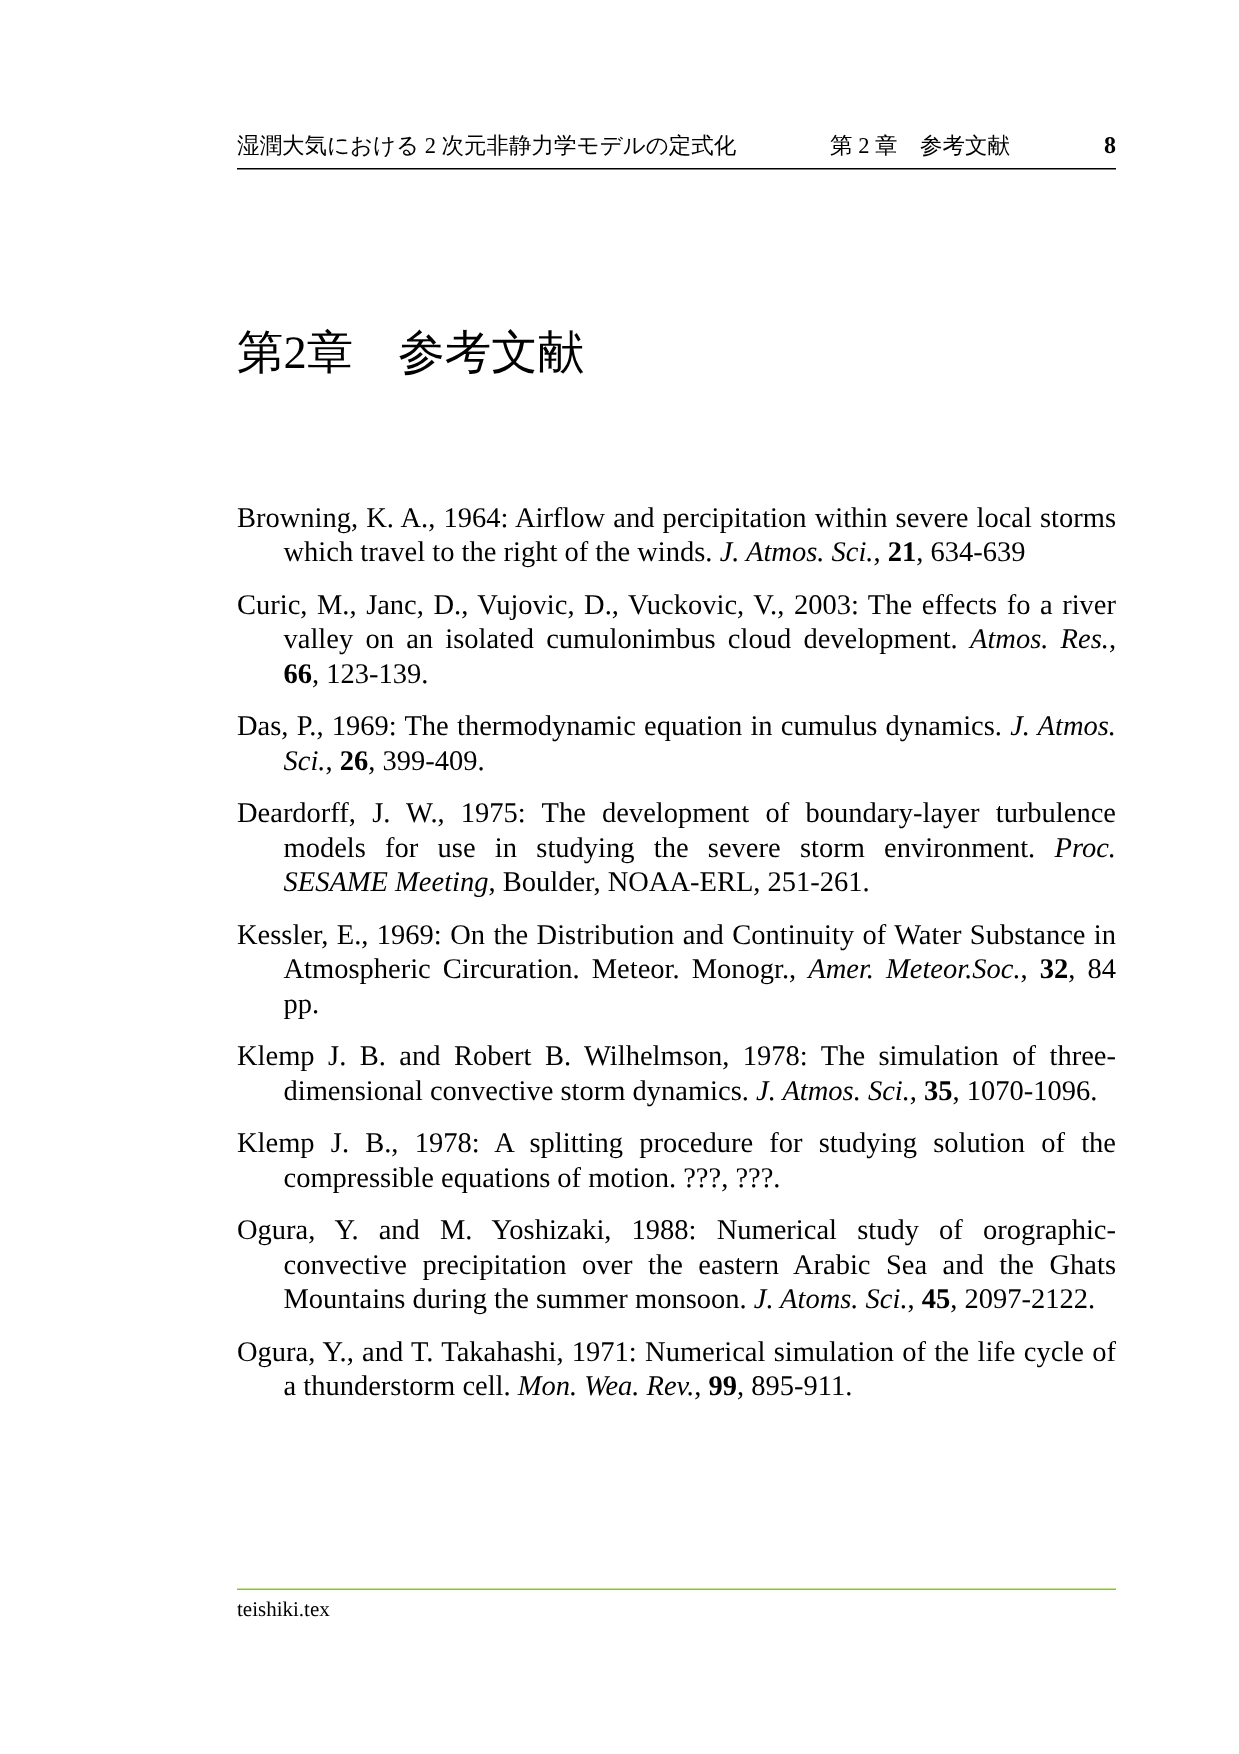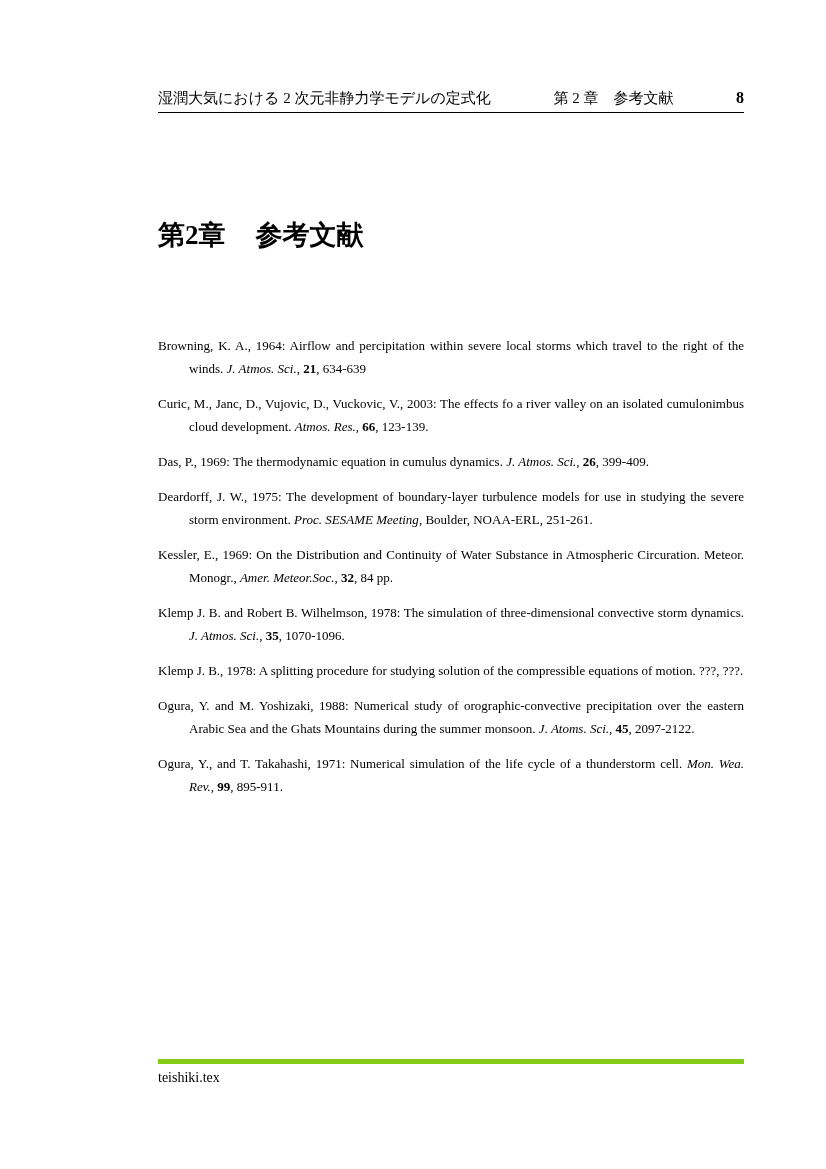--- a/index.html
+++ b/index.html
@@ -32,48 +32,48 @@
   }
   .header .pageno {
     font-weight: bold;
     font-size: 16px;
   }
   
   .chapter-heading {
     position: absolute;
     left: 0; top: 215px;
     width: 586px;
-    font-size: 27px;
-    font-weight: bold;
+    font-size: 31px;
+    font-weight: normal;
     line-height: 40px;
     white-space: nowrap;
   }
   .chapter-heading .chap-title { margin-left: 30px; }
   
   .ref-list {
     position: absolute;
     left: 0; top: 334px;
     width: 586px;
-    font-size: 13px;
+    font-size: 19px;
     line-height: 23px;
     text-align: justify;
   }
   .ref-list p.ref {
     padding-left: 31px;
     text-indent: -31px;
     margin-bottom: 12px;
   }
   .ref .seg-i { font-style: italic; }
   .ref .seg-b { font-weight: bold; }
   
   .footer {
     position: absolute;
     left: 0; top: 1059px;
     width: 586px;
-    border-top: 5px solid #84cc16;
+    border-top: 1px solid #84cc16;
     padding-top: 5px;
     display: flex;
     justify-content: space-between;
     align-items: baseline;
     font-size: 14px;
     line-height: 18px;
     white-space: nowrap;
   }
 </style>
 </head>

